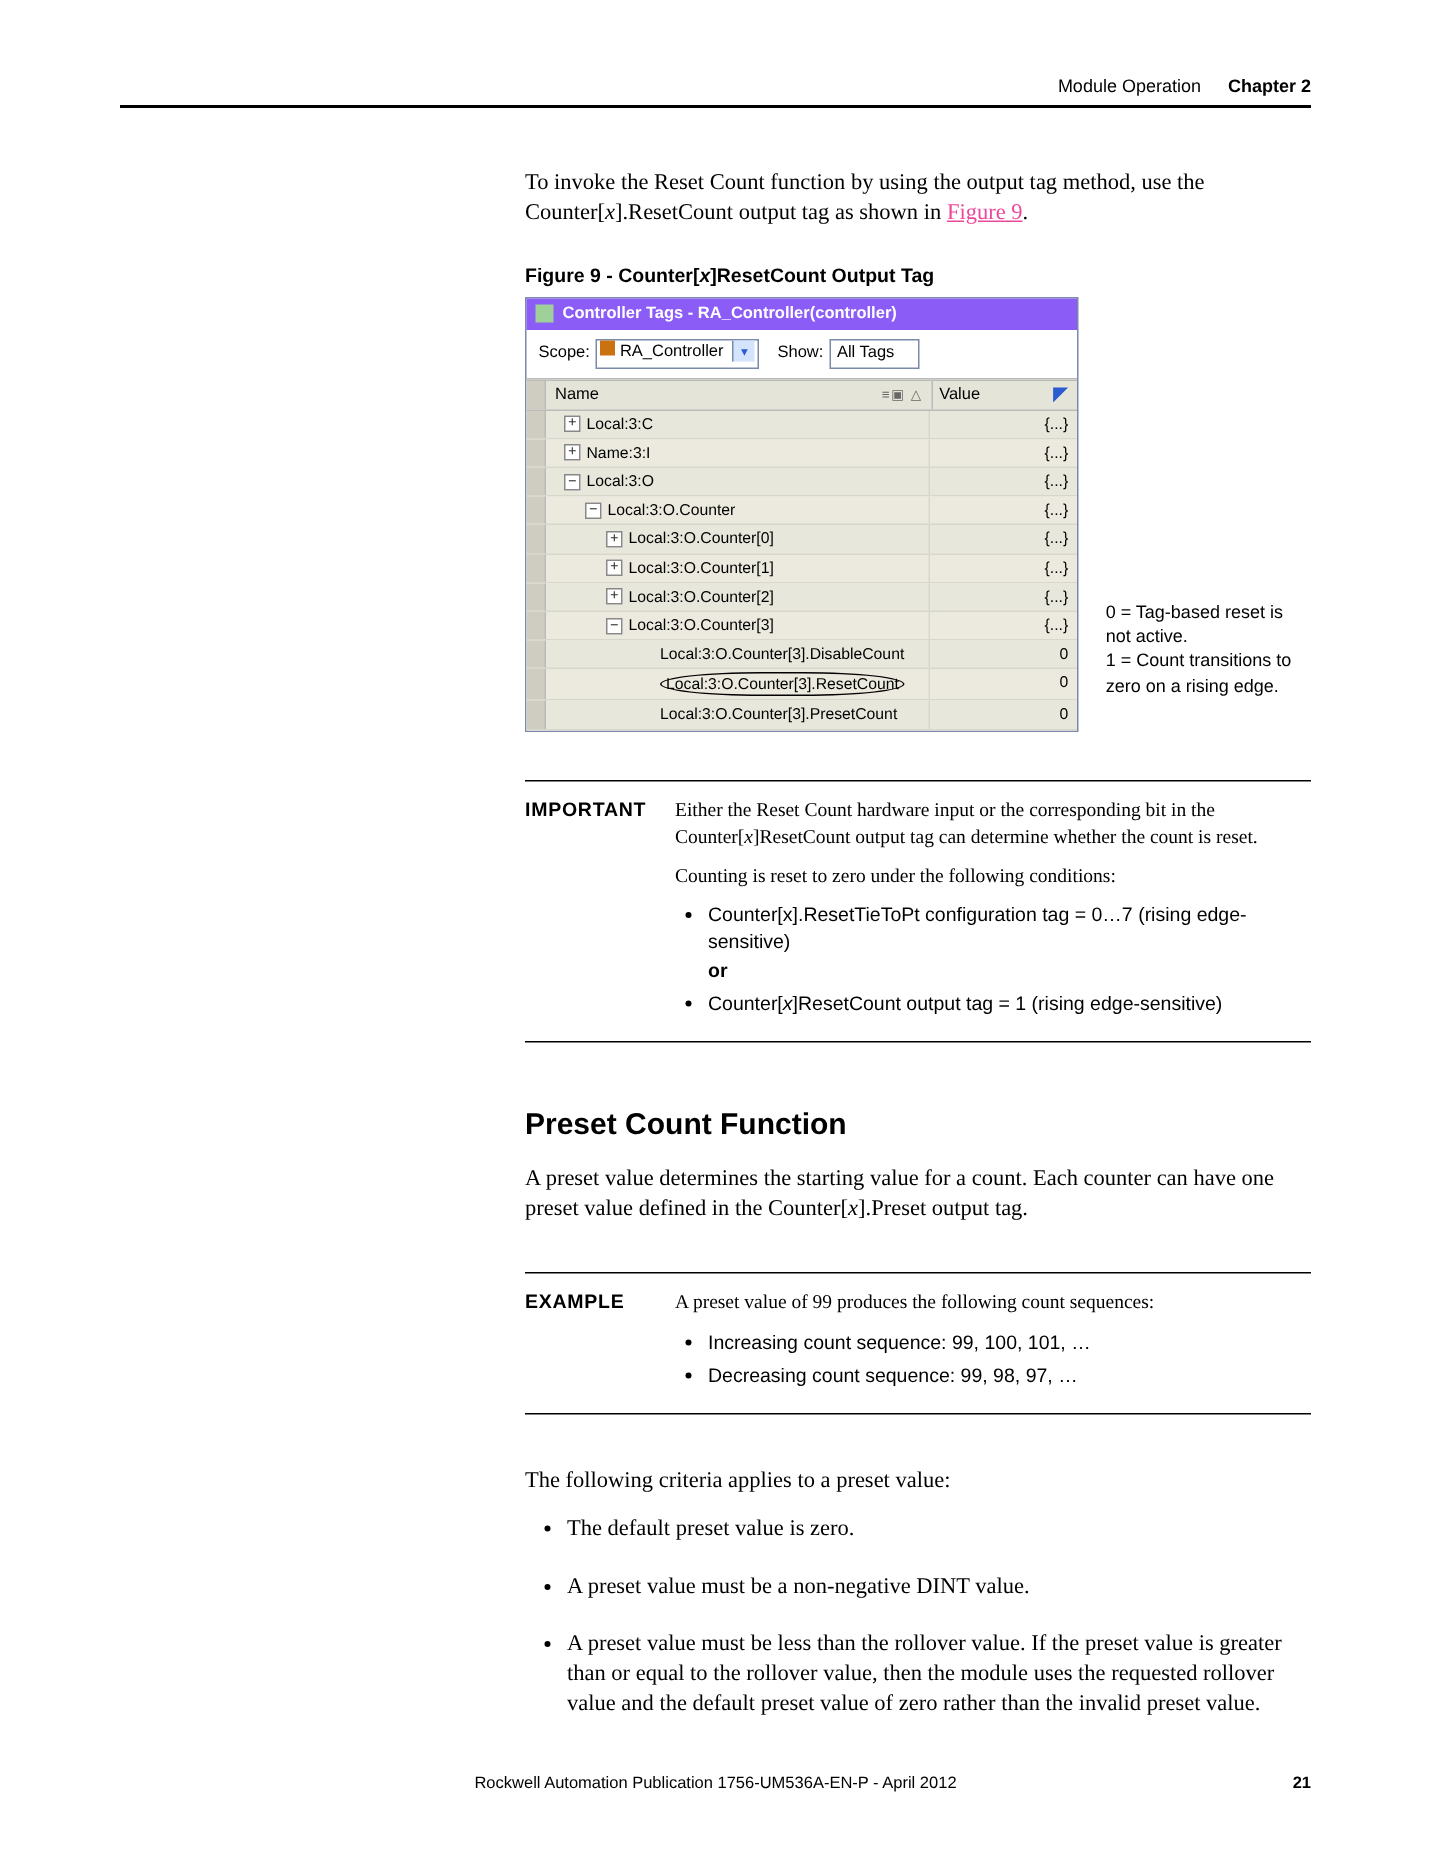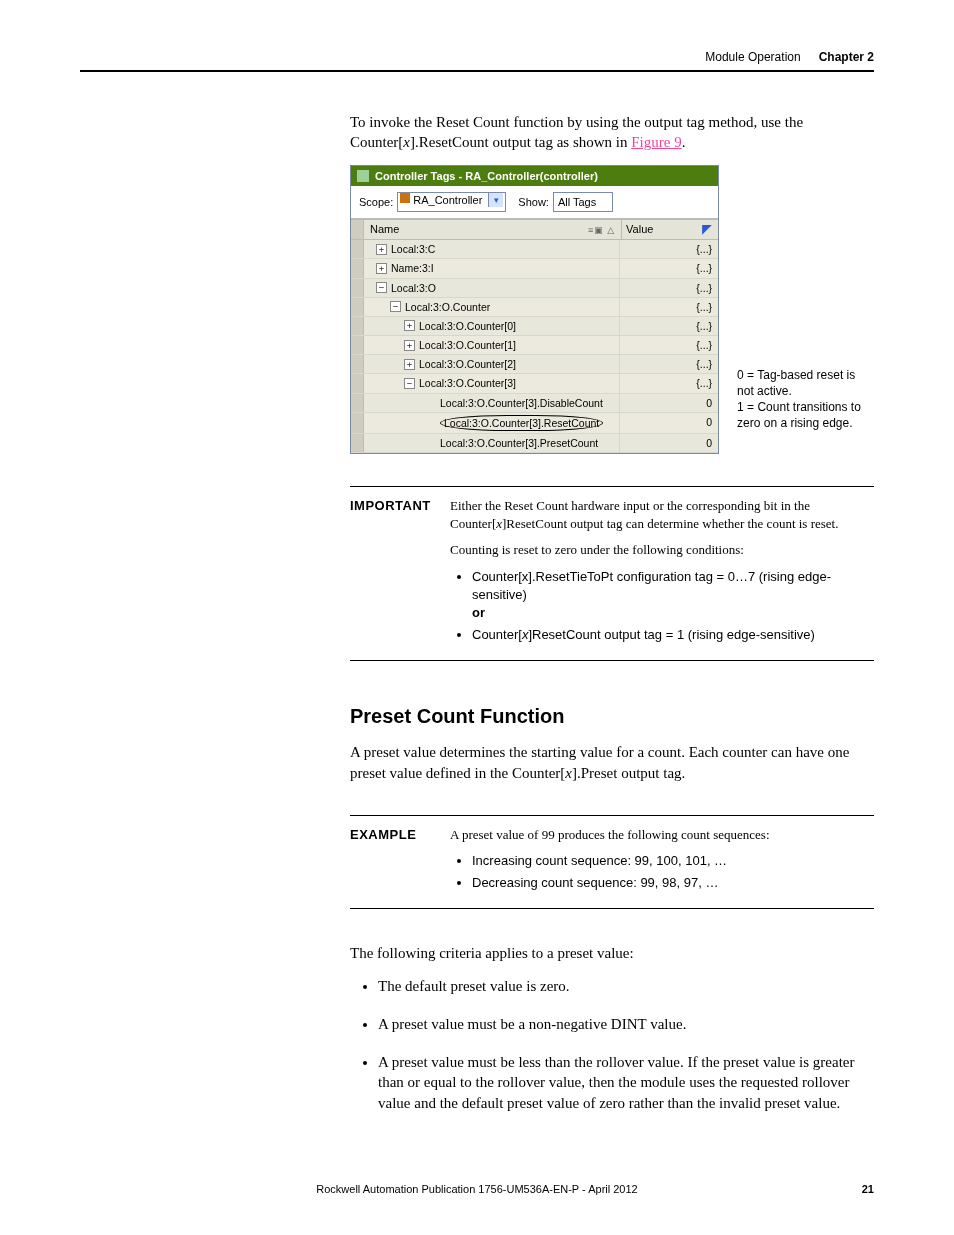--- a/index.html
+++ b/index.html
@@ -55,21 +55,21 @@
     align-items: flex-start;
   }
   .tagwin {
     width: 370px;
     border: 1px solid #7a8aa8;
     font-family: Tahoma, Arial, sans-serif;
     font-size: 11px;
     background: #fff;
   }
   .tagwin-title {
-    background: #4d7c0f;
+    background: #8b5cf6;
     color: #fff;
     padding: 3px 6px;
     font-weight: bold;
     display: flex;
     align-items: center;
   }
   .tagwin-title .icon {
     width: 12px;
     height: 12px;
     background: #9fd09a;
@@ -234,20 +234,23 @@
   <div class="header-bar">
     <span class="header-topic">Module Operation</span>
     <span class="header-chap">Chapter 2</span>
   </div>
 
   <div class="content">
     <p>
       <span>To invoke the Reset Count function by using the output tag method, use the Counter[</span><i>x</i><span>].ResetCount output tag as shown in </span><a href="#" class="figlink">Figure 9</a><span>.</span>
     </p>
 
+    <div class="fig-caption">
+      <span>Figure 9 - Counter[</span><i>x</i><span>]ResetCount Output Tag</span>
+    </div>
 
     <div class="figure-row">
       <div class="tagwin">
         <div class="tagwin-title">
           <span class="icon"></span>
           <span>Controller Tags - RA_Controller(controller)</span>
         </div>
         <div class="tagwin-toolbar">
           <span>Scope:</span>
           <span class="scope-sel">

